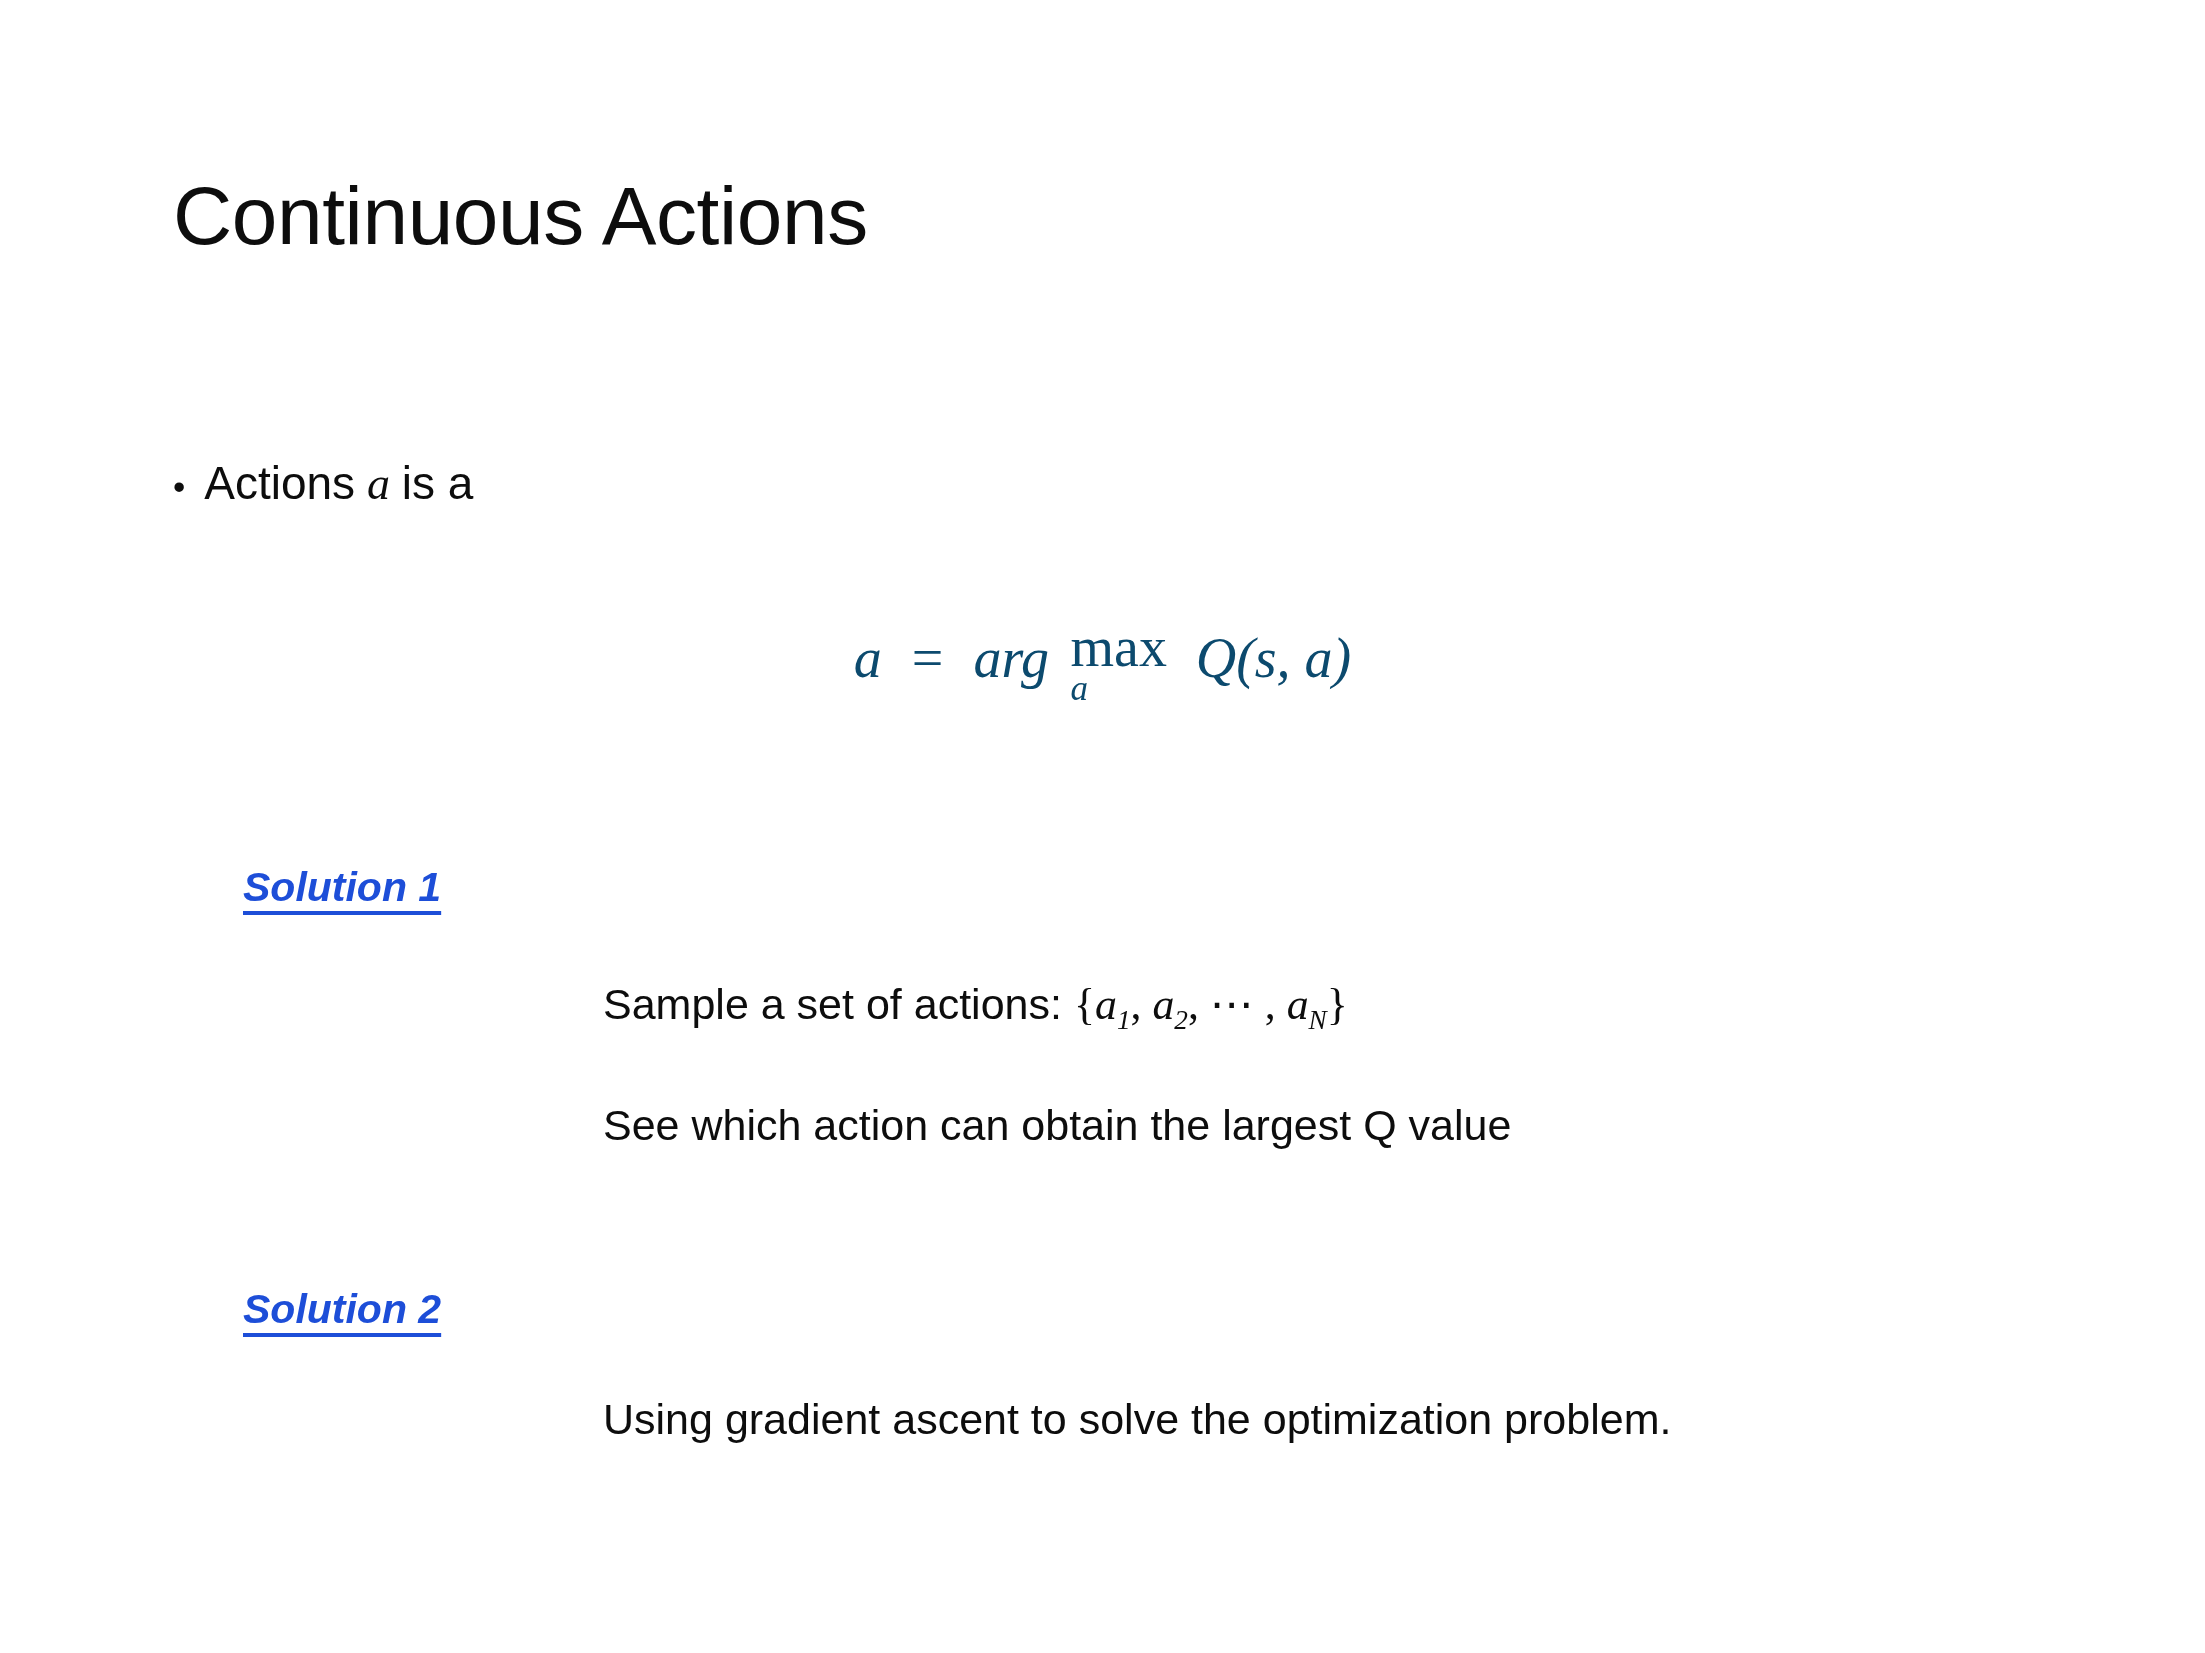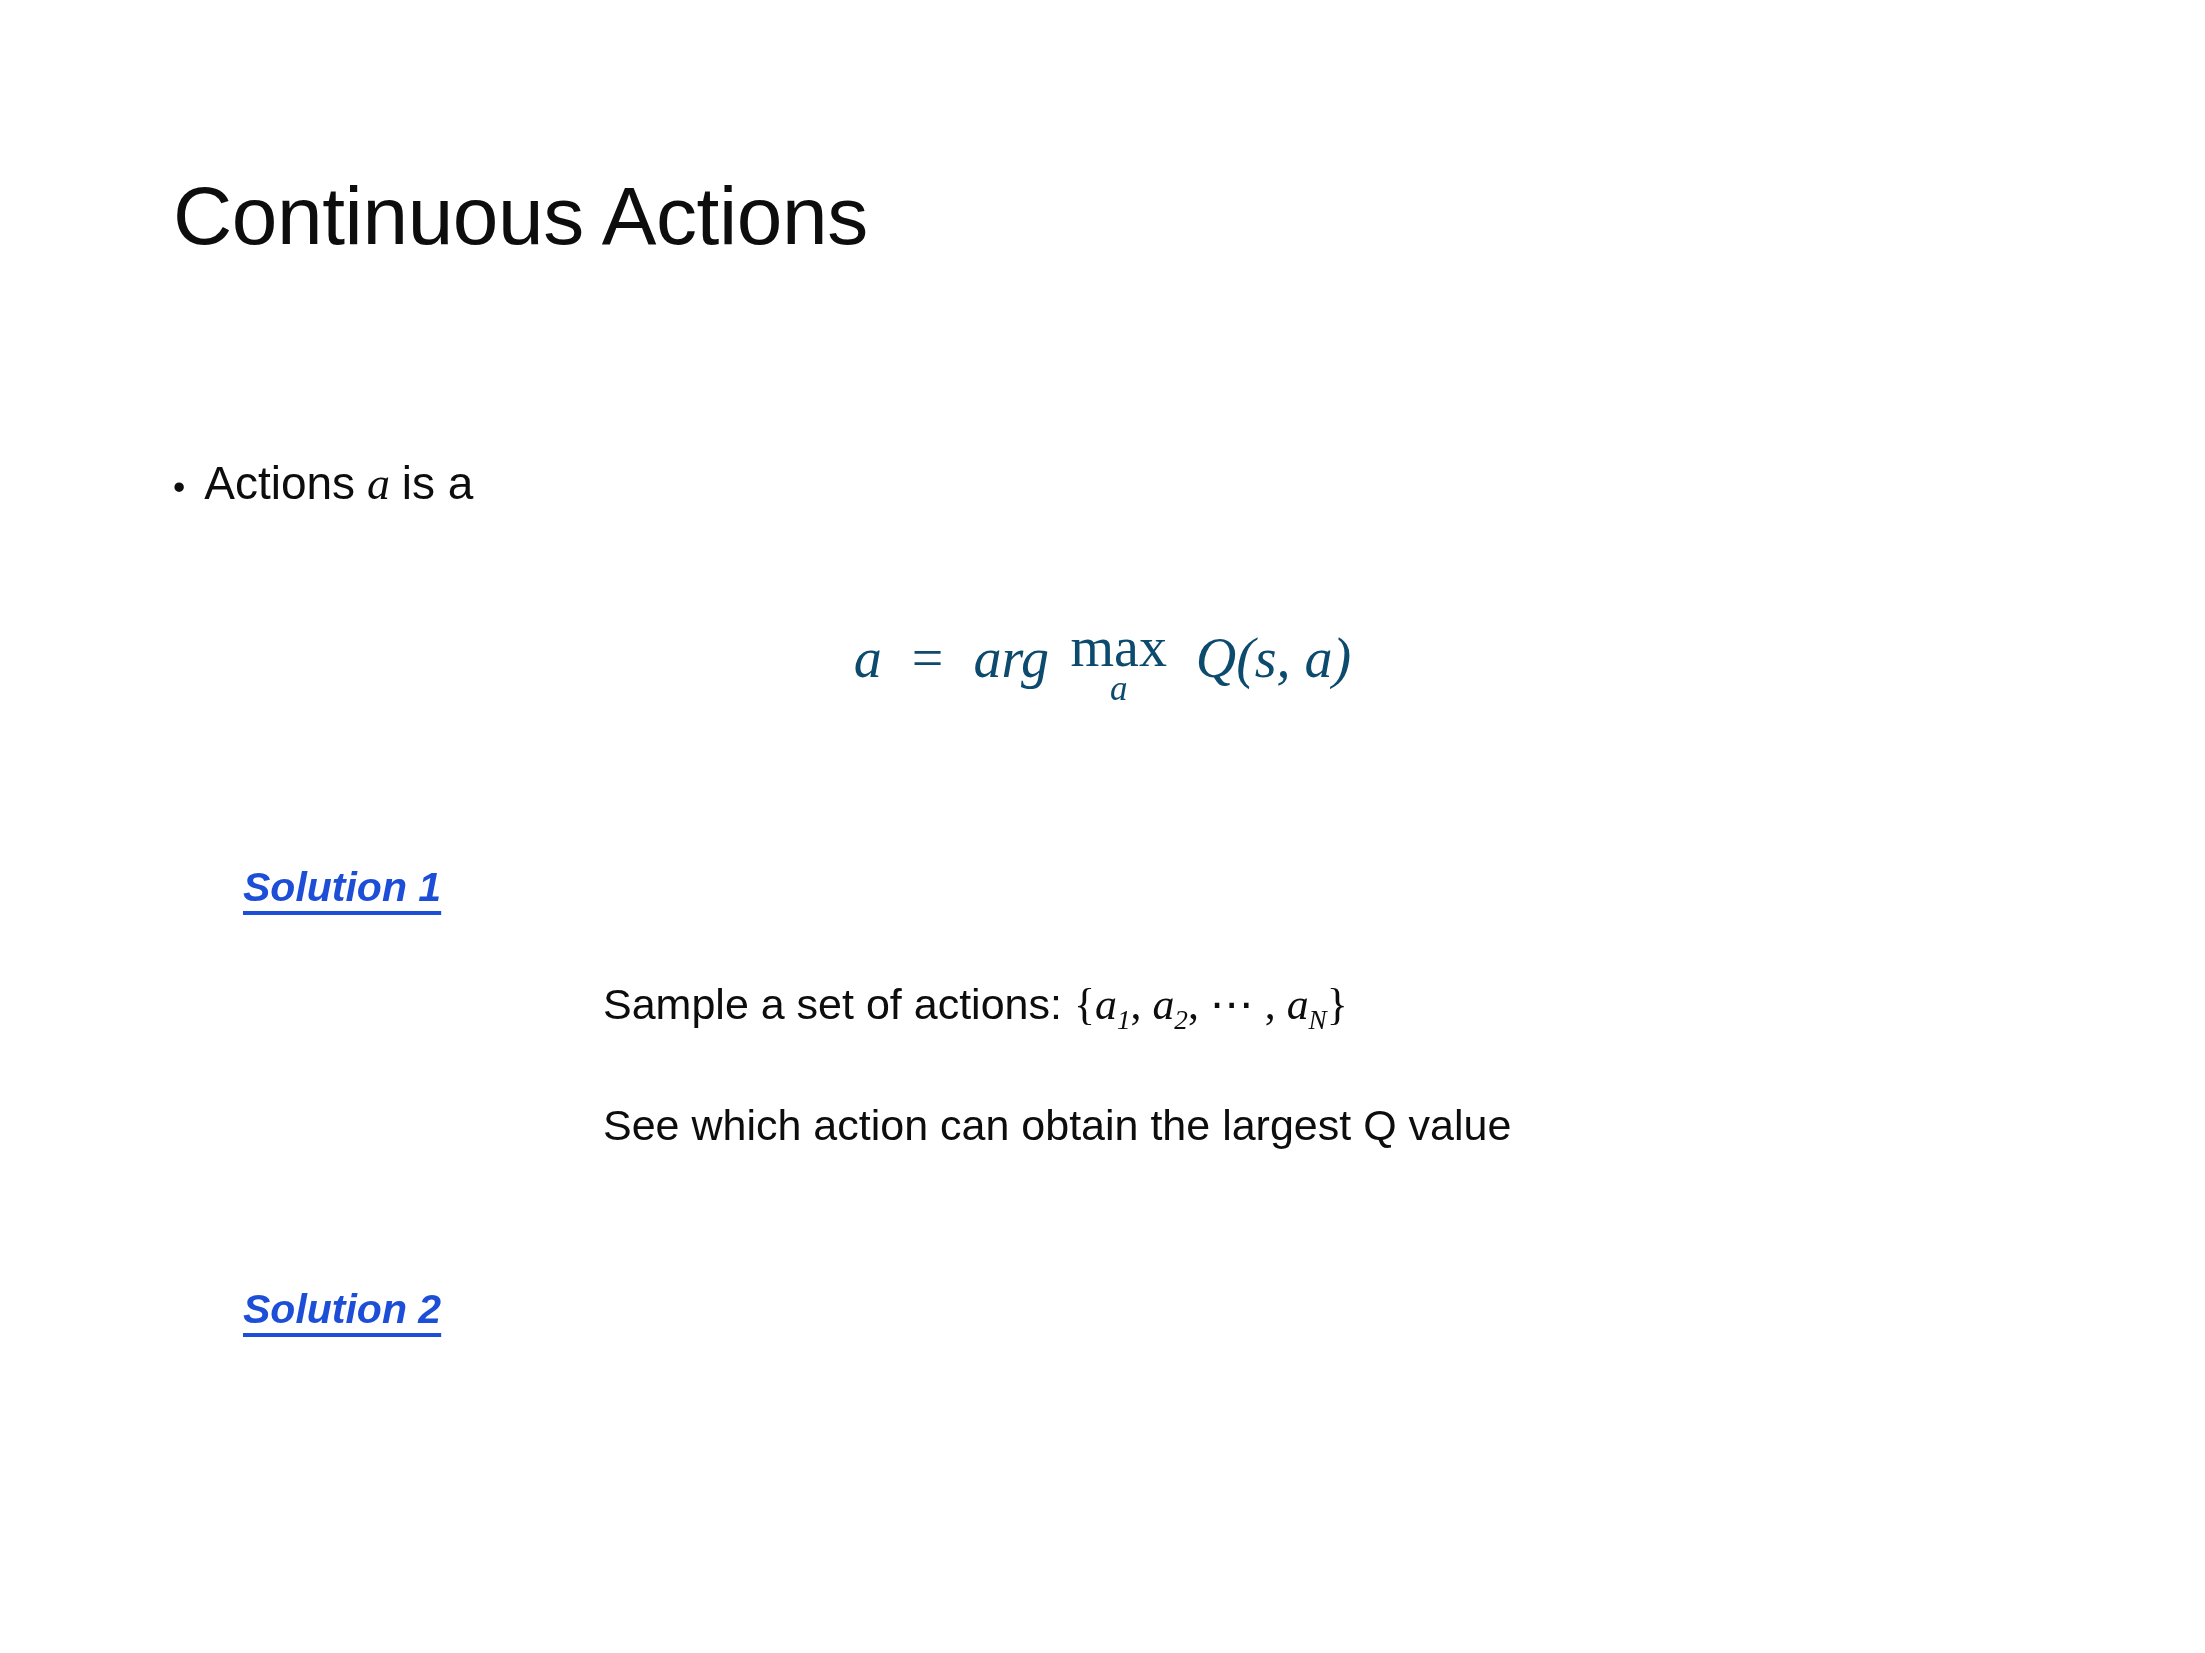--- a/index.html
+++ b/index.html
@@ -63,21 +63,21 @@
     text-align: center;
     font-family: "Liberation Serif", serif;
     font-size: 56px;
     color: #0c4a6e;
     white-space: nowrap;
   }
   .equation .italic { font-style: italic; }
   .maxwrap {
     display: inline-flex;
     flex-direction: column;
-    align-items: center;
+    align-items: flex-start;
     vertical-align: middle;
     margin: 0 7.4px;
   }
   .maxwrap .maxtop {
     font-style: normal;
     font-size: 56px;
     line-height: 0.95;
   }
   .maxwrap .maxsub {
     font-style: italic;
@@ -150,15 +150,16 @@
     <span>Sample a set of actions:</span>
     <span class="setmath">
       <span class="upr">{</span><span>a</span><span class="sub">1</span><span class="upr">,&nbsp;</span><span>a</span><span class="sub">2</span><span class="upr">,&nbsp;⋯&nbsp;,&nbsp;</span><span>a</span><span class="sub">N</span><span class="upr">}</span>
     </span>
   </div>
 
   <div class="sol-line sol1-line2">See which action can obtain the largest Q value</div>
 
   <div class="sol-head sol2-head">Solution 2</div>
 
+  <div class="sol-line sol2-line1">Using gradient ascent to solve the optimization problem.</div>
 
 </div>
 
 
 </body></html>

